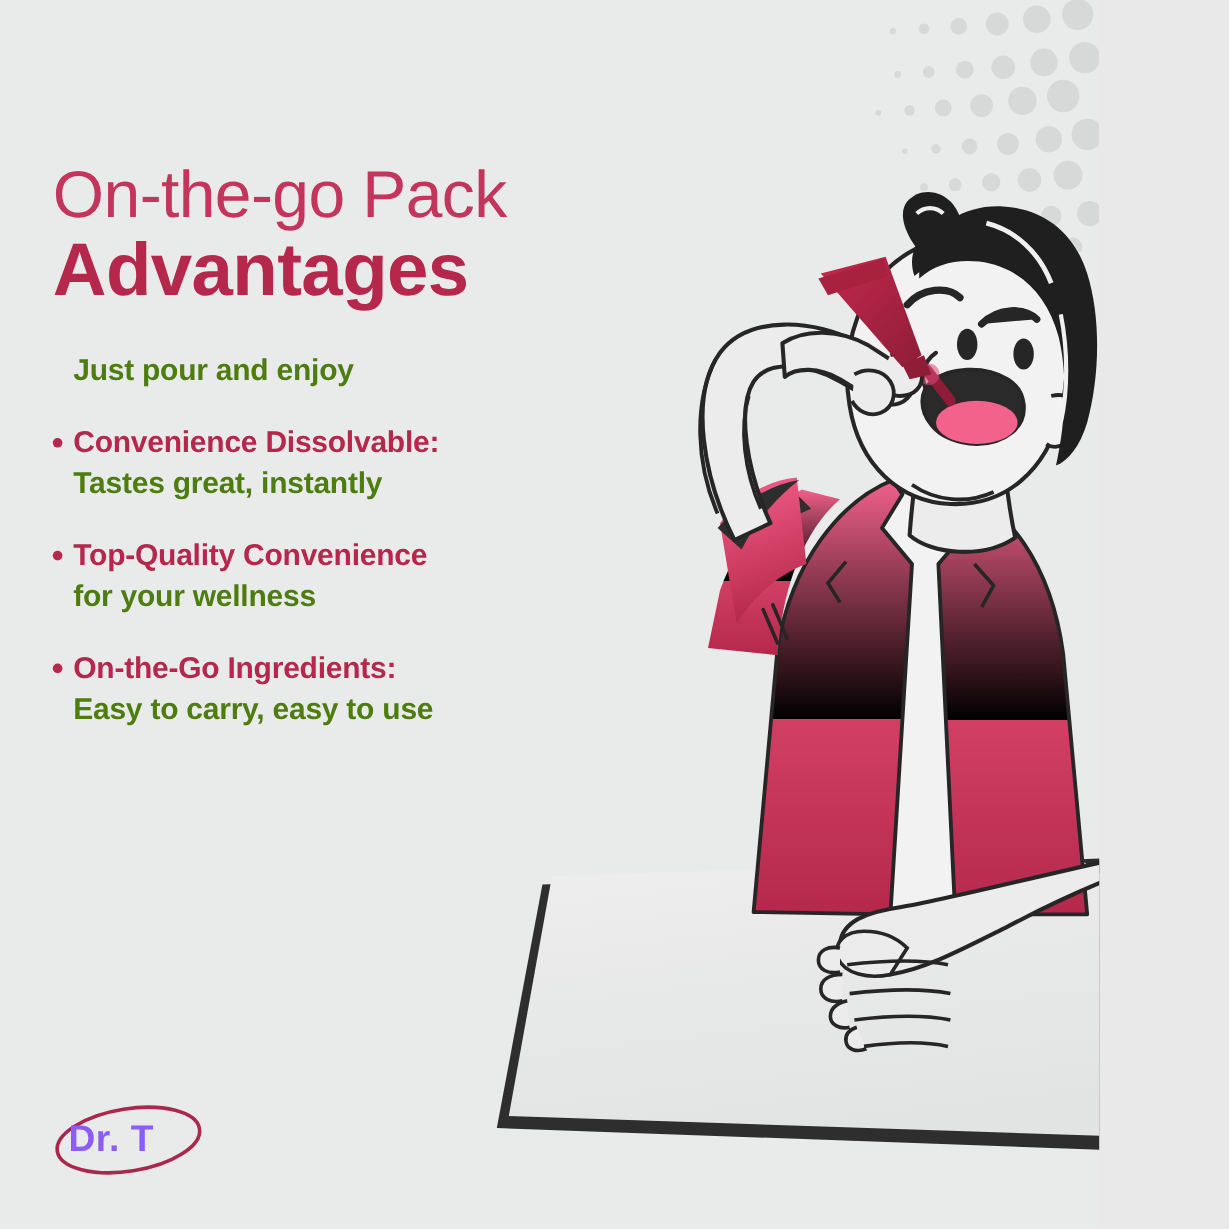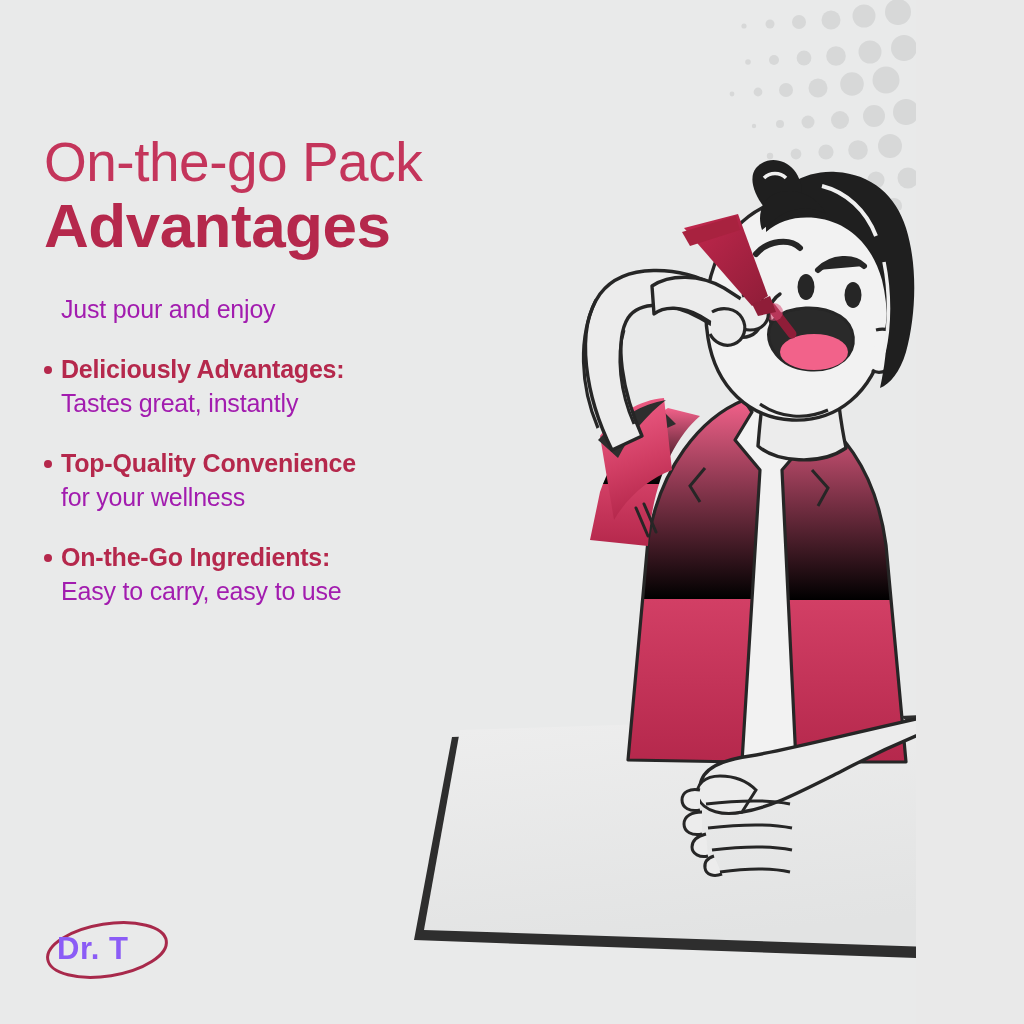--- a/index.html
+++ b/index.html
@@ -82,22 +82,22 @@
   }
   .bullet-title {
     font-size: 25px;
     font-weight: bold;
     color: #b5284c;
     letter-spacing: -0.2px;
     white-space: nowrap;
   }
   .bullet-sub {
     font-size: 25px;
-    font-weight: 400;
-    color: #a21caf;
+    font-weight: 700;
+    color: #4d7c0f;
     letter-spacing: -0.2px;
     margin-left: 17px;
     margin-top: 5px;
     white-space: nowrap;
   }
   
   #logo {
     position: absolute;
     left: 40px;
     bottom: 38px;
@@ -324,21 +324,21 @@
 
     <div id="bullets">
 
       <div class="bullet-item">
         <div class="bullet-sub">Just pour and enjoy</div>
       </div>
 
       <div class="bullet-item">
         <div class="bullet-title-row">
           <span class="dot"></span>
-          <span class="bullet-title">Deliciously Advantages:</span>
+          <span class="bullet-title">Convenience Dissolvable:</span>
         </div>
         <div class="bullet-sub">Tastes great, instantly</div>
       </div>
 
       <div class="bullet-item">
         <div class="bullet-title-row">
           <span class="dot"></span>
           <span class="bullet-title">Top-Quality Convenience</span>
         </div>
         <div class="bullet-sub">for your wellness</div>

